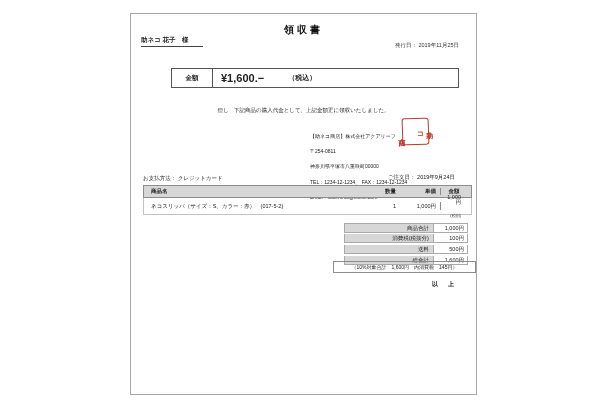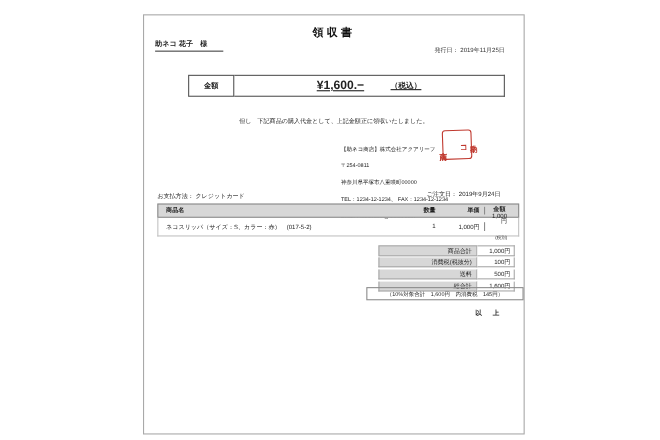--- a/index.html
+++ b/index.html
@@ -15,21 +15,21 @@
 
   .customer { position:absolute; top:22px; left:10px; font-size:6.5px; font-weight:bold;
     border-bottom:1px solid #444; padding:0 14px 1px 0; }
 
   .issue-date { position:absolute; top:24px; right:13px; font-size:5.5px; color:#333; }
 
   .amount-box { position:absolute; top:50px; left:36px; width:296px; height:28px; display:flex; }
   .amount-label { width:42px; border:1px solid #555; display:flex; align-items:center;
     justify-content:center; font-size:6.5px; font-weight:bold; }
   .amount-value { flex:1; border:1px solid #555; border-left:none; display:flex;
-    align-items:center; justify-content:center; font-size:11px; font-weight:bold; gap:16px;text-decoration:underline; }
+    align-items:center; font-size:11px; font-weight:bold; gap:16px; }
   .amount-value .taxnote { font-size:7px; font-weight:bold; }
 
   .proviso { position:absolute; top:89px; left:0; width:100%; text-align:center;
     font-size:5.5px; color:#222; }
 
   .seller { position:absolute; top:111px; left:171px; font-size:5px; line-height:7.2px; color:#222; }
 
   .stamp { position:absolute; top:104px; left:271px; width:27px; height:27px;
     border:1.5px solid #c0392f; border-radius:3px; display:flex; flex-direction:row-reverse;
     align-items:center; justify-content:center; gap:2px; transform:rotate(-2deg);

